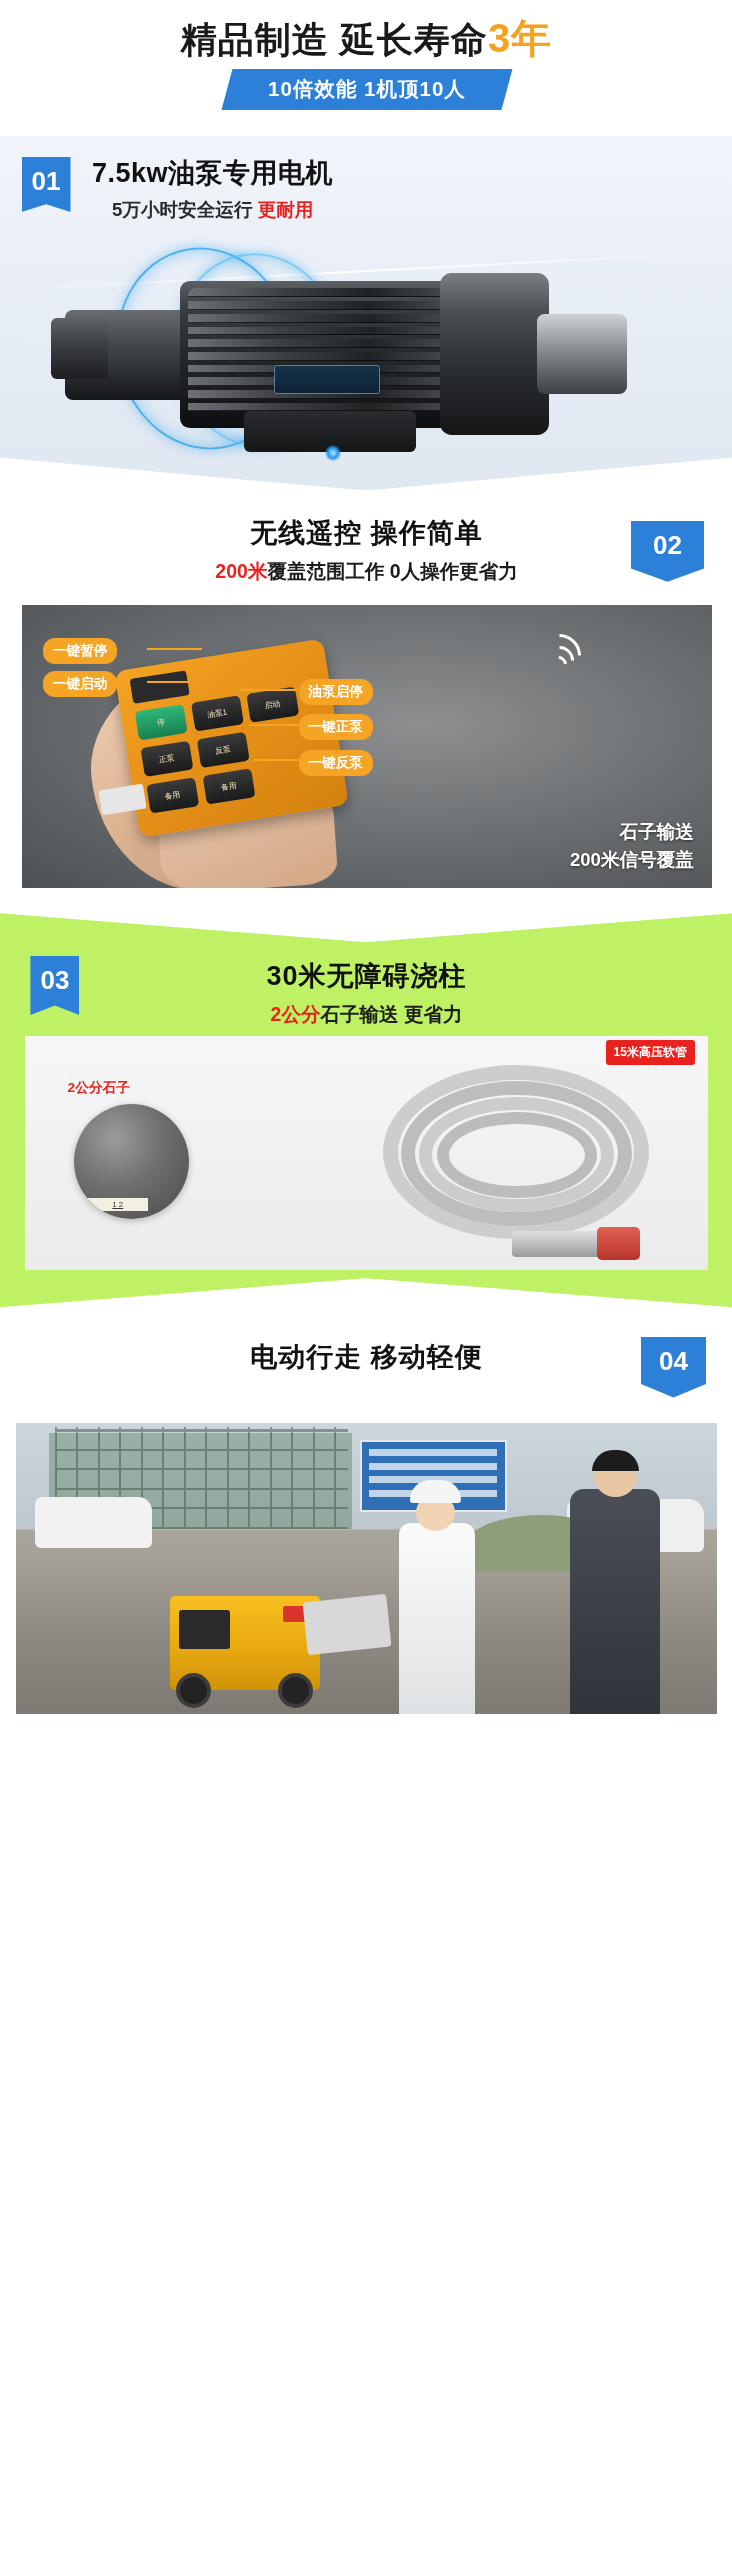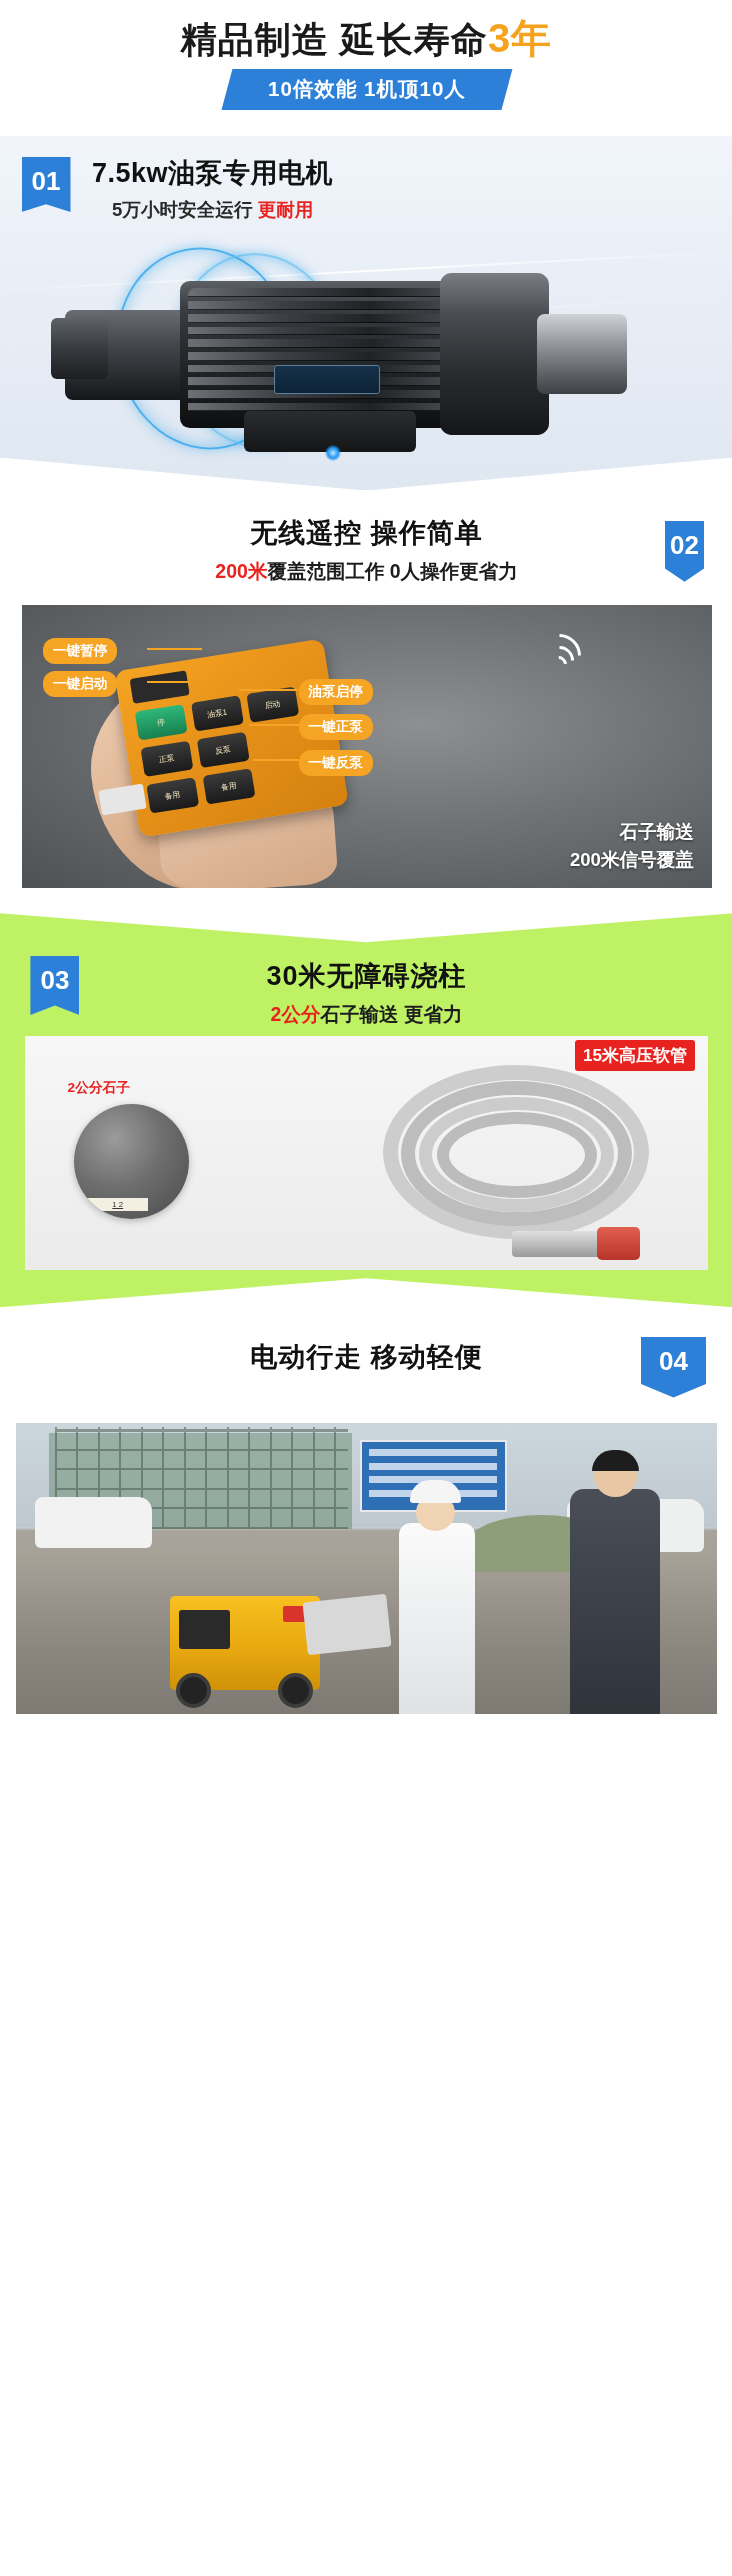--- a/index.html
+++ b/index.html
@@ -110,21 +110,21 @@
     position:absolute; left:0; bottom:-1px; width:733px; height:33px;
     background:#ffffff;
     clip-path: polygon(0 0, 0 100%, 733px 100%, 733px 0, 366px 33px);
   }
 
   
   .sec2 { position: relative; padding-top: 25.4px; }
   .sec2-head { position: relative; height: 84px; text-align: center; }
   .badge-02 {
     position: absolute; right: 29px; top: 5.9px;
-    width: 39px; height: 61px; background: #2d80d8; color: #fff;
+    width: 73px; height: 61px; background: #2d80d8; color: #fff;
     font-size: 26px; font-weight: bold; text-align: center; line-height: 49px;
     clip-path: polygon(0 0,100% 0,100% 78%,50% 100%,0 78%);
   }
   .sec2-title { font-size: 27px; font-weight: bold; color: #111; letter-spacing: 1px; }
   .sec2-sub { margin-top: 6.8px; font-size: 19.5px; font-weight: bold; color: #1d1d1d; }
   .sec2-sub .red { color: #e8231f; }
 
   .remote-stage {
     position: relative; margin: 5.9px 21.5px 0; height: 283px;
     background: radial-gradient(ellipse at 58% 42%, #8d8f91 0%, #6f7274 45%, #4e5153 100%);
@@ -216,21 +216,21 @@
     box-shadow:0 2px 7.8px rgba(0,0,0,.25); overflow:hidden;
   }
   .stone-photo .ruler {
     position:absolute; left:13.7px; bottom:7.8px; width:61px; height:13.7px;
     background:#f3f0e2; font-size:7.8px; color:#333; text-align:center; line-height:13.7px;text-decoration:underline;
   }
   .label-red {
     position:absolute; color:#e8231f; font-size:13.7px; font-weight:bold;
   }
   .tag-red {
-    position:absolute; background:#e8231f; color:#fff; font-size:17px; font-weight:bold;
+    position:absolute; background:#e8231f; color:#fff; font-size:12px; font-weight:bold;
     padding:3.9px 7.8px; border-radius:2.9px; white-space:nowrap;
   }
   .sec3-wrap {
     background:#bef264;
     clip-path: polygon(0 0, 366px 29px, 733px 0, 733px 100%, 366px calc(100% - 29px), 0 100%);
     padding:33px 7px 37px;
   }
 
   
   .sec4 { position:relative; margin-top:21.5px; }

